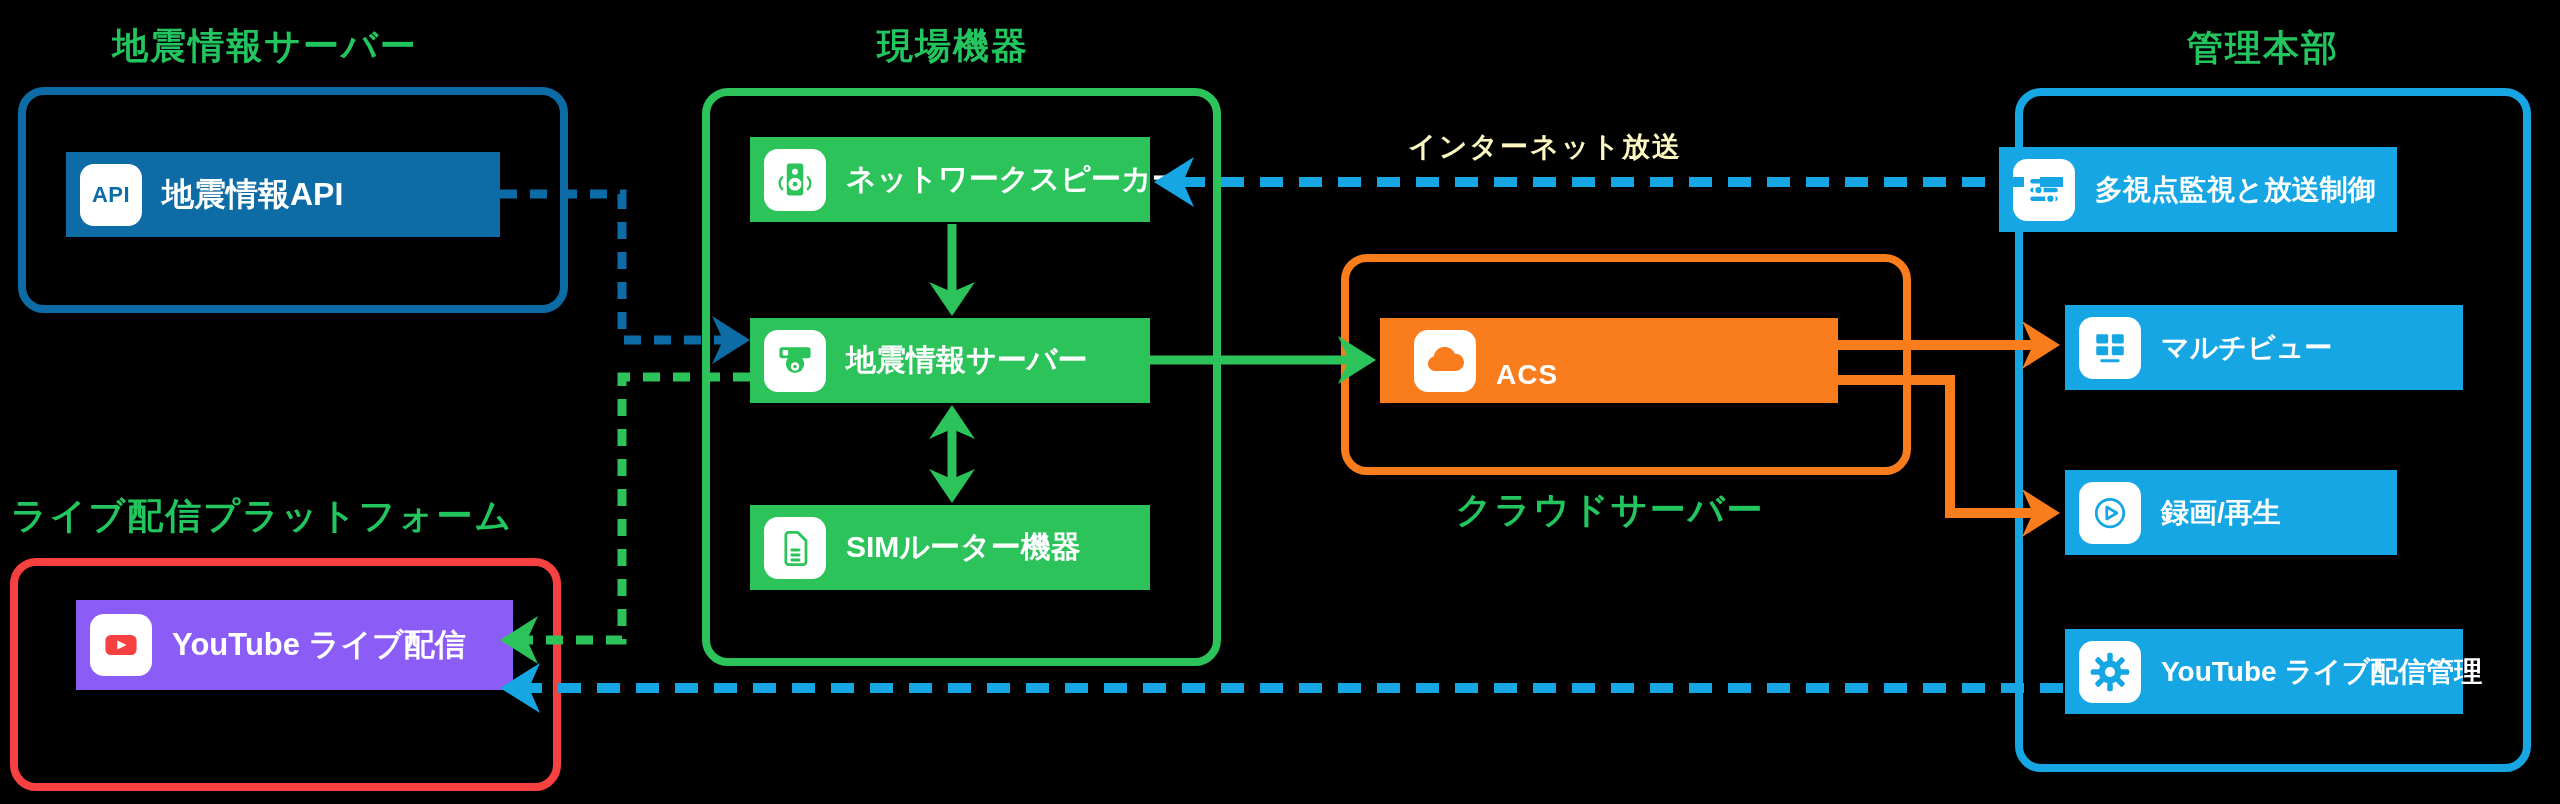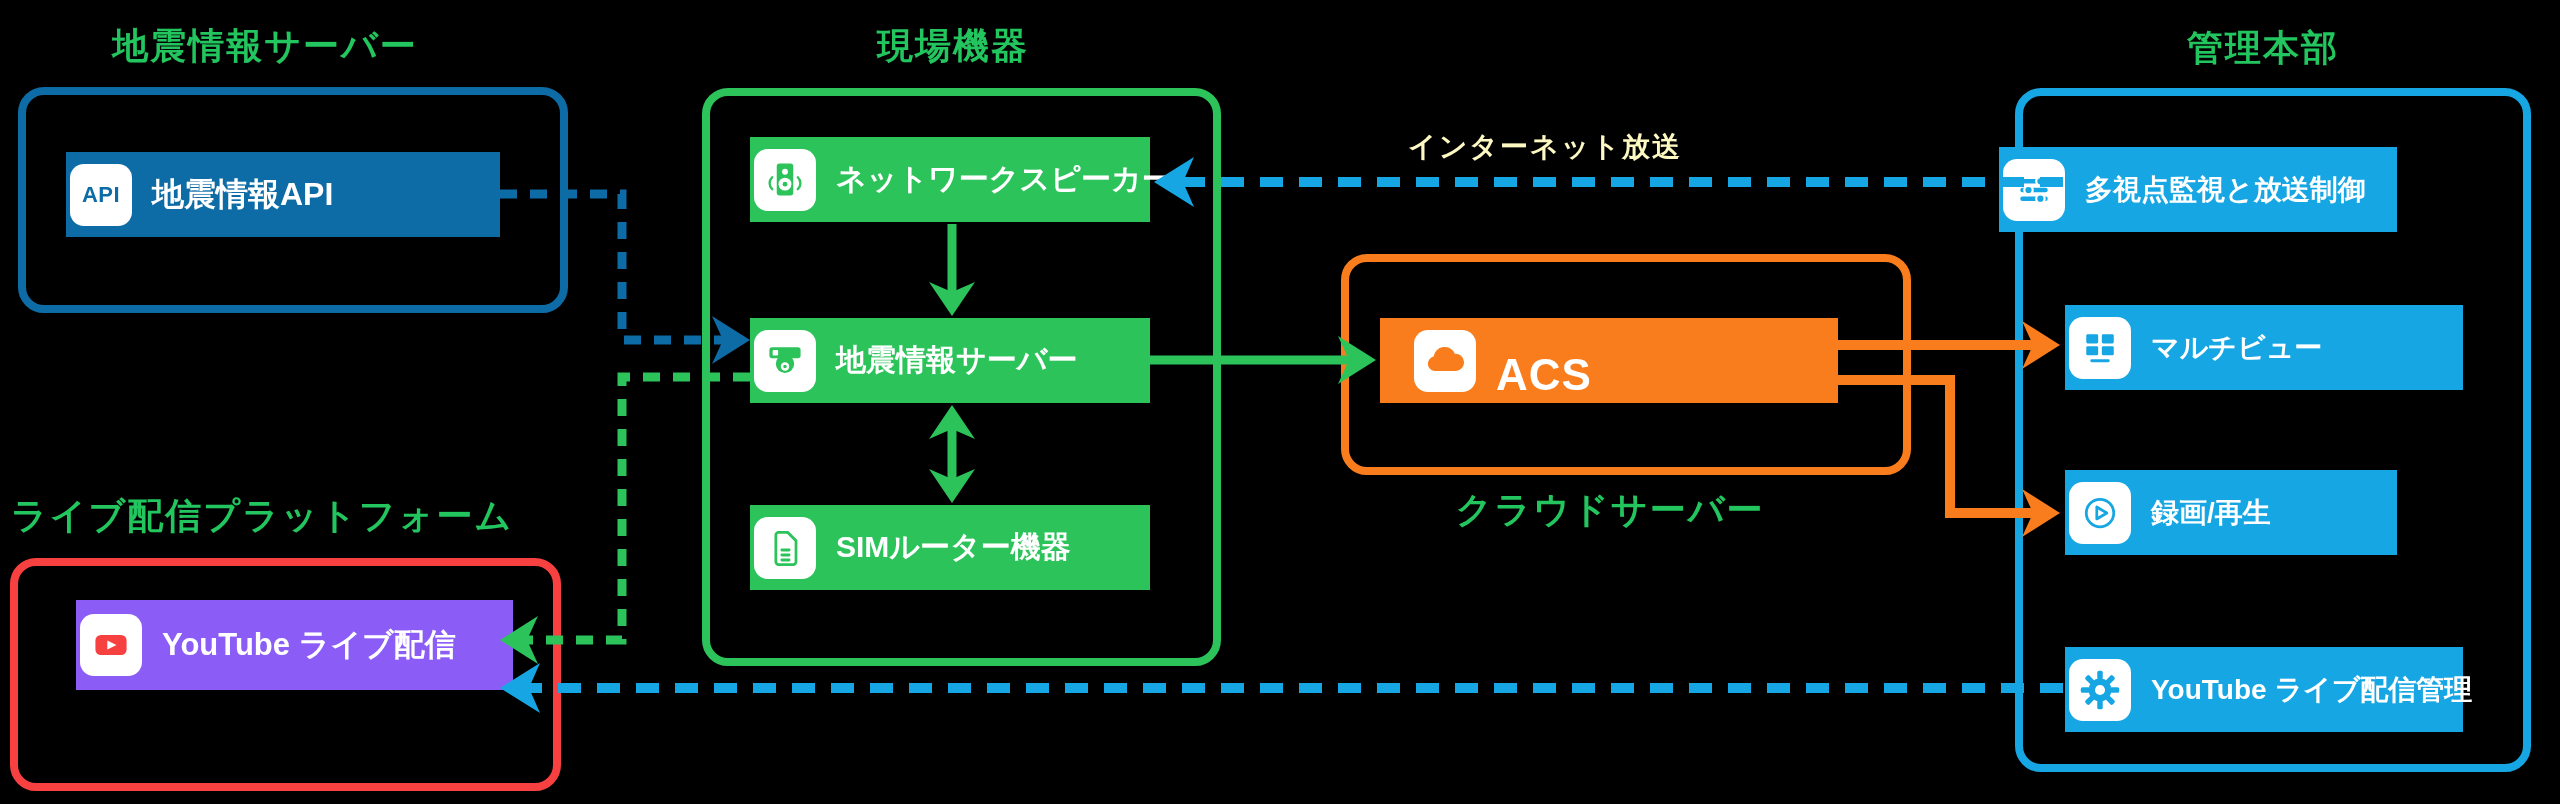--- a/index.html
+++ b/index.html
@@ -6,34 +6,34 @@
   #canvas{position:relative;width:2560px;height:804px;background:#000;overflow:hidden;
     font-family:"Liberation Sans","DejaVu Sans",sans-serif;}
   .gtitle{position:absolute;transform:translateX(-50%);white-space:nowrap;
     font-size:36px;font-weight:800;color:#22c55e;letter-spacing:2px;}
   .gbox{position:absolute;border-style:solid;border-width:8px;border-radius:26px;background:transparent;}
   .box-dblue{border-color:#0d6ca6;}
   .box-green{border-color:#2cc35b;}
   .box-orange{border-color:#f97d1c;}
   .box-lblue{border-color:#16a6e3;}
   .box-red{border-color:#f74141;}
-  .bar{position:absolute;display:flex;align-items:center;gap:20px;padding-left:4px;box-sizing:border-box;height:85px;}
+  .bar{position:absolute;display:flex;align-items:center;gap:20px;padding-left:14px;box-sizing:border-box;height:85px;}
   .bar-dblue{background:#0d6ca6;}
   .bar-green{background:#2cc35b;}
   .bar-orange{background:#f97d1c;}
   .bar-lblue{background:#16a6e3;}
   .bar-red{background:#8b5cf6;margin-left:19px;}
   .iconbox{flex:0 0 auto;width:62px;height:62px;background:#fff;border-radius:14px;
     display:flex;align-items:center;justify-content:center;}
   .bar-label{color:#fff;font-weight:700;white-space:nowrap;}
   .fs30{font-size:30px;}
   .fs28{font-size:28px;}
   .fs31{font-size:31px;}
   .fs32{font-size:32px;}
-  .fs36{font-size:44px;letter-spacing:1px;margin-top:28px;}
+  .fs36{font-size:28px;letter-spacing:1px;margin-top:28px;}
   .api-glyph{font-size:22px;font-weight:800;color:#0d6ca6;letter-spacing:0.5px;}
   .annot{position:absolute;transform:translateX(-50%);white-space:nowrap;
     font-size:28px;font-weight:800;color:#fef9c3;letter-spacing:2px;}
   #overlay{position:absolute;left:0;top:0;width:2560px;height:804px;pointer-events:none;}
 </style>
 </head>
 <body>
 
 <div id="canvas">
 
@@ -136,21 +136,21 @@
   <div class="bar bar-lblue" style="left:2065px;top:470px;width:332px;">
     <span class="iconbox">
       <svg width="44" height="44" viewBox="0 0 48 48">
         <circle cx="24" cy="24" r="15" fill="none" stroke="#16a6e3" stroke-width="3"></circle>
         <path d="M20.5 17.5 V30.5 L31.5 24 Z" fill="none" stroke="#16a6e3" stroke-width="3" stroke-linejoin="round"></path>
       </svg>
     </span>
     <span class="bar-label fs28">録画/再生</span>
   </div>
 
-  <div class="bar bar-lblue" style="left:2065px;top:647px;width:398px;">
+  <div class="bar bar-lblue" style="left:2065px;top:629px;width:398px;">
     <span class="iconbox">
       <svg width="44" height="44" viewBox="0 0 48 48">
         <g fill="#16a6e3">
           <rect x="21" y="3" width="6" height="10" rx="2"></rect>
           <rect x="21" y="3" width="6" height="10" rx="2" transform="rotate(45 24 24)"></rect>
           <rect x="21" y="3" width="6" height="10" rx="2" transform="rotate(90 24 24)"></rect>
           <rect x="21" y="3" width="6" height="10" rx="2" transform="rotate(135 24 24)"></rect>
           <rect x="21" y="3" width="6" height="10" rx="2" transform="rotate(180 24 24)"></rect>
           <rect x="21" y="3" width="6" height="10" rx="2" transform="rotate(225 24 24)"></rect>
           <rect x="21" y="3" width="6" height="10" rx="2" transform="rotate(270 24 24)"></rect>

